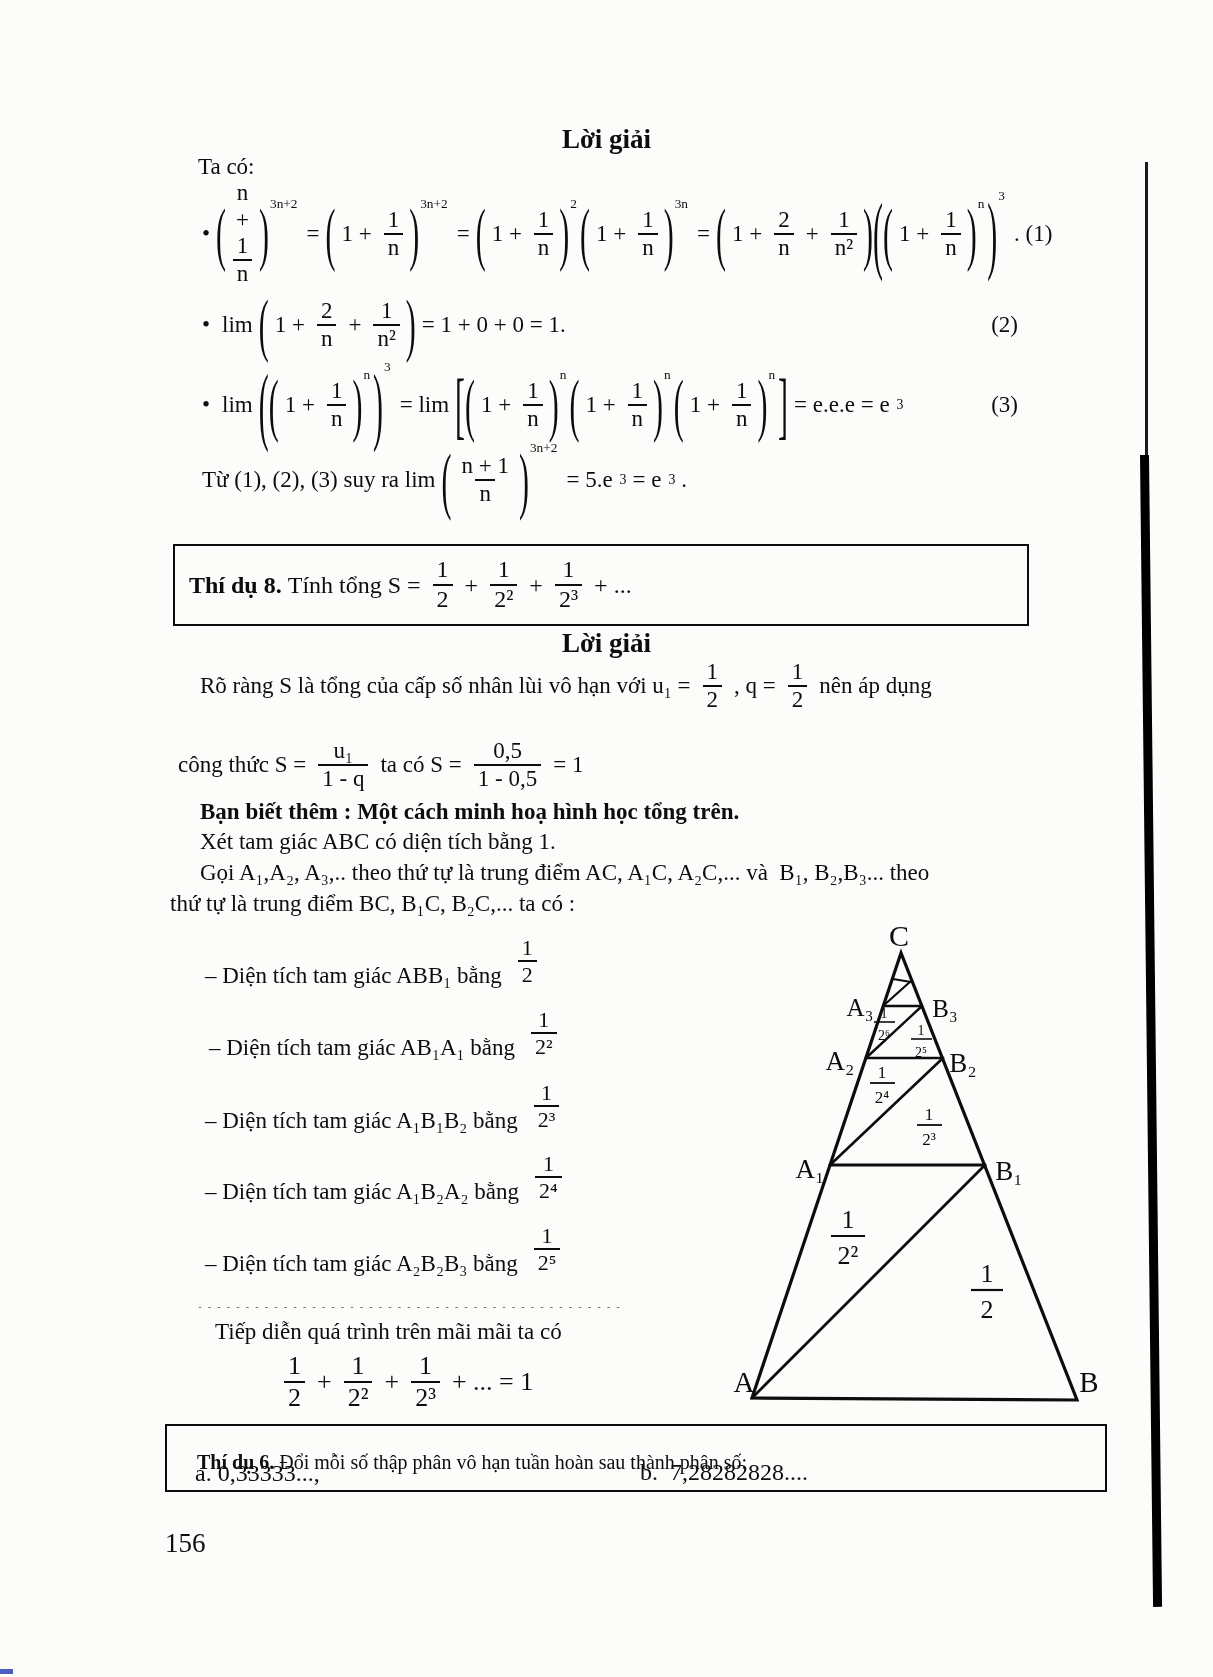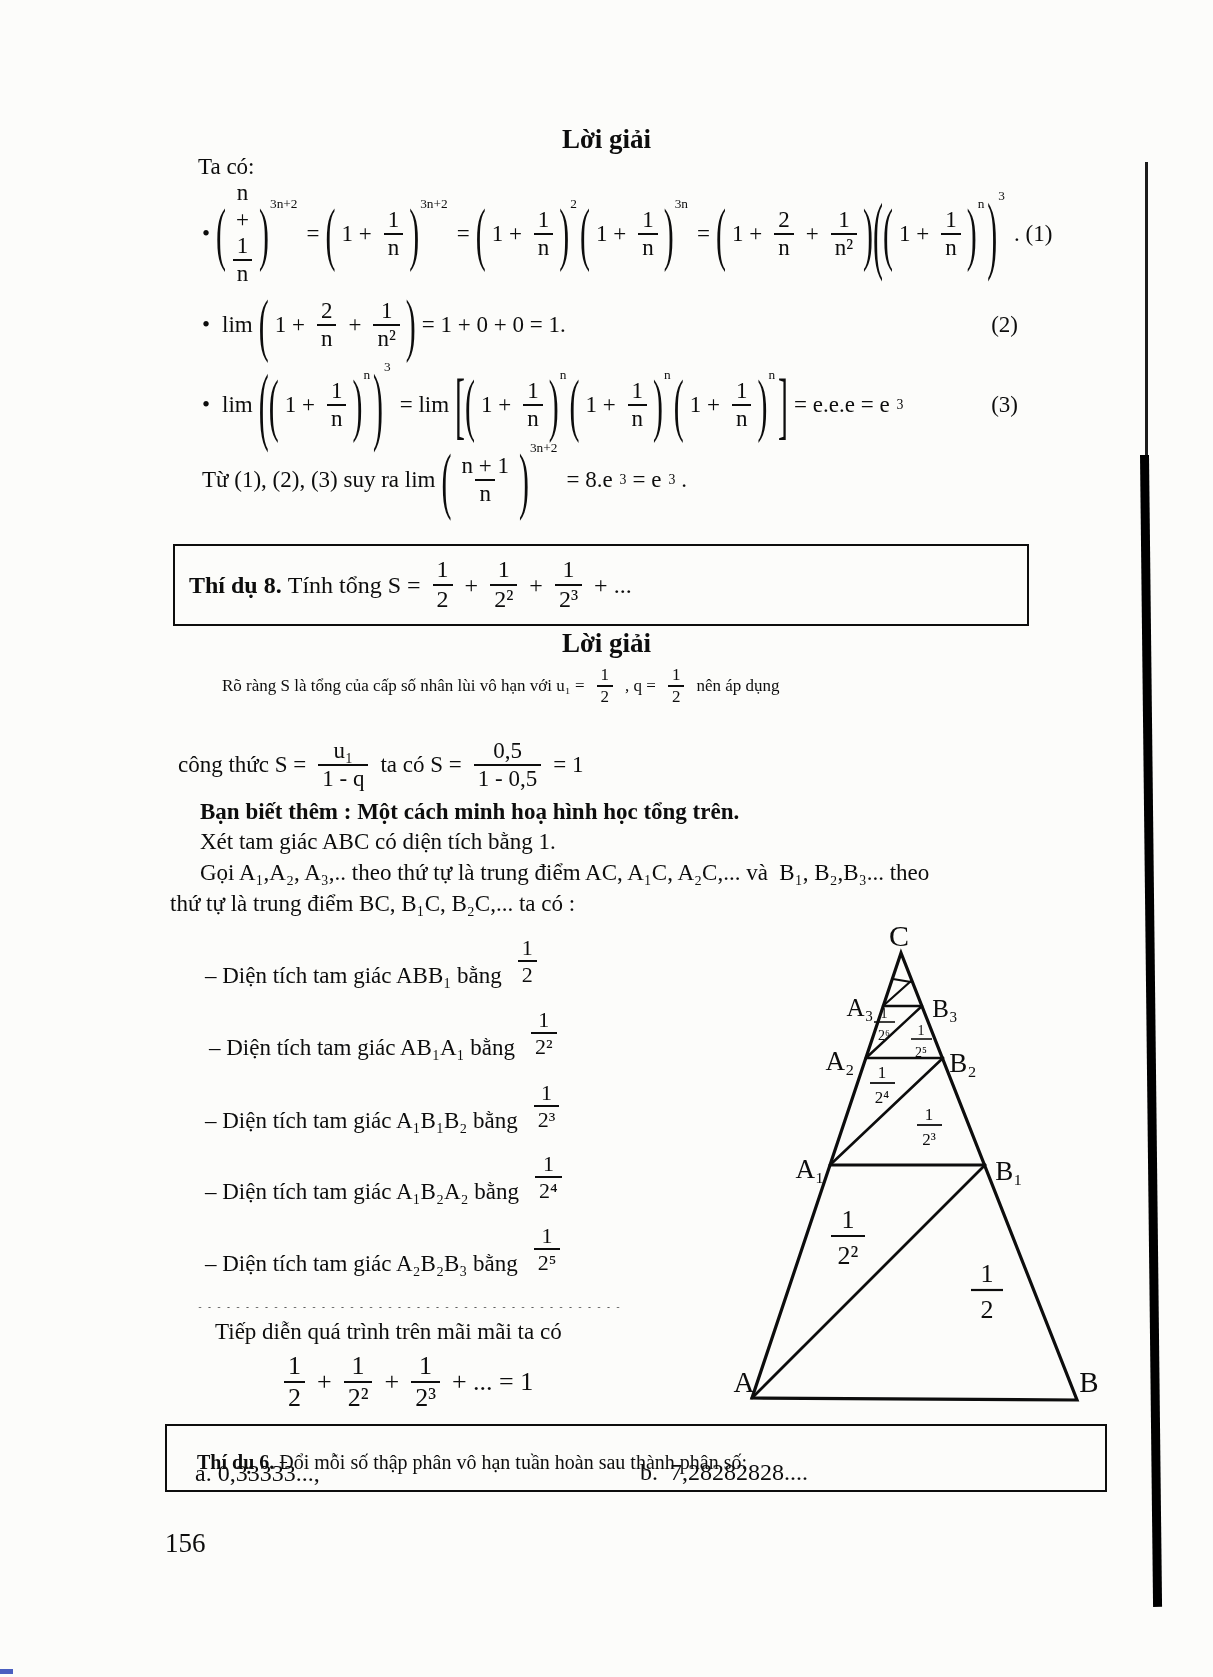--- a/index.html
+++ b/index.html
@@ -177,21 +177,21 @@
   <div class="eqrow" style="top:436px;left:196px;width:822px;height:88px;font-size:23px;">
     <span class="mexpr">
         <span class="mtext">Từ (1), (2), (3) suy ra lim</span>
         <span class="paren" style="transform: scaleY(2.5);">(</span>
         <span class="frac">
           <span class="fn">n + 1</span>
           <span class="fd">n</span>
         </span>
         <span class="paren" style="transform: scaleY(2.5);">)</span>
         <span class="msup" style="top: -32.5px;">3n+2</span>
-        <span class="mtext">= 8.e</span>
+        <span class="mtext">= 5.e</span>
         <span class="ssup">3</span>
         <span class="mtext">= e</span>
         <span class="ssup">3</span>
         <span class="mtext">.</span>
       </span>
   </div>
 
   <div class="abs boxed eqrow" style="top:544px;left:173px;width:838px;height:78px;font-size:24px;padding-left:14px;">
     <span class="bold" style="white-space:pre;">Thí dụ 8.</span>
     <span class="mexpr">
@@ -209,21 +209,21 @@
         <span class="frac">
           <span class="fn">1</span>
           <span class="fd">2³</span>
         </span>
         <span class="mtext">+ ...</span>
       </span>
   </div>
 
   <div class="abs heading" style="top:628px;">Lời giải</div>
 
-  <div class="eqrow" style="top:654px;left:216px;width:818px;height:64px;font-size:17px;">
+  <div class="eqrow" style="top:654px;left:194px;width:818px;height:64px;font-size:23px;">
     <span class="mexpr">
         <span class="mtext">Rõ ràng S là tổng của cấp số nhân lùi vô hạn với u₁ =</span>
         <span class="frac">
           <span class="fn">1</span>
           <span class="fd">2</span>
         </span>
         <span class="mtext">, q =</span>
         <span class="frac">
           <span class="fn">1</span>
           <span class="fd">2</span>

